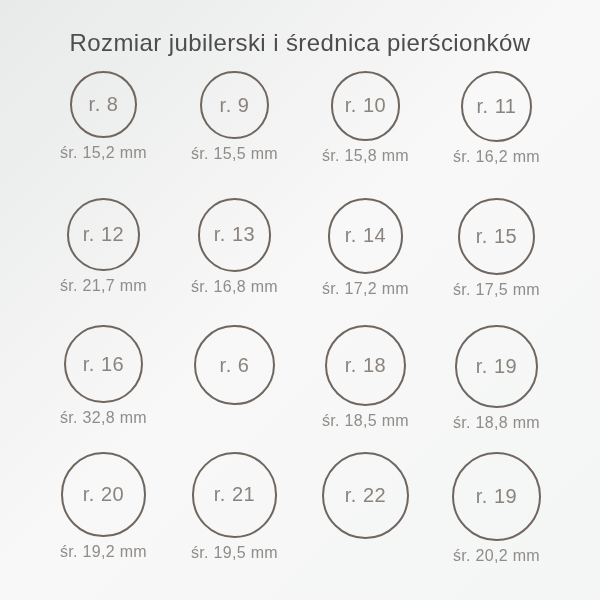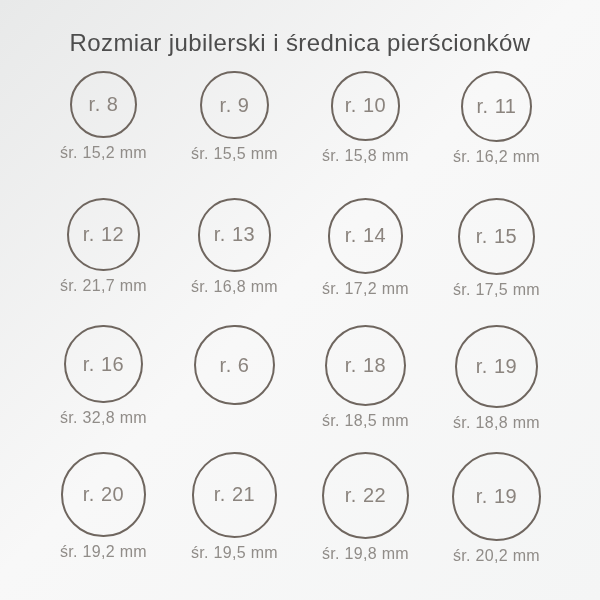--- a/index.html
+++ b/index.html
@@ -164,21 +164,20 @@
     <div class="ring-circle" style="--d: 85.8px;">
       <span class="ring-size-label">r. 21</span>
     </div>
     <span class="ring-diameter-label">śr. 19,5 mm</span>
   </div>
 
   <div class="ring-cell">
     <div class="ring-circle" style="--d: 87.1px;">
       <span class="ring-size-label">r. 22</span>
     </div>
-    <span class="ring-diameter-label">śr. 19,8 mm</span>
   </div>
 
   <div class="ring-cell">
     <div class="ring-circle" style="--d: 88.9px;">
       <span class="ring-size-label">r. 19</span>
     </div>
     <span class="ring-diameter-label">śr. 20,2 mm</span>
   </div>
 </div>
 </div>

